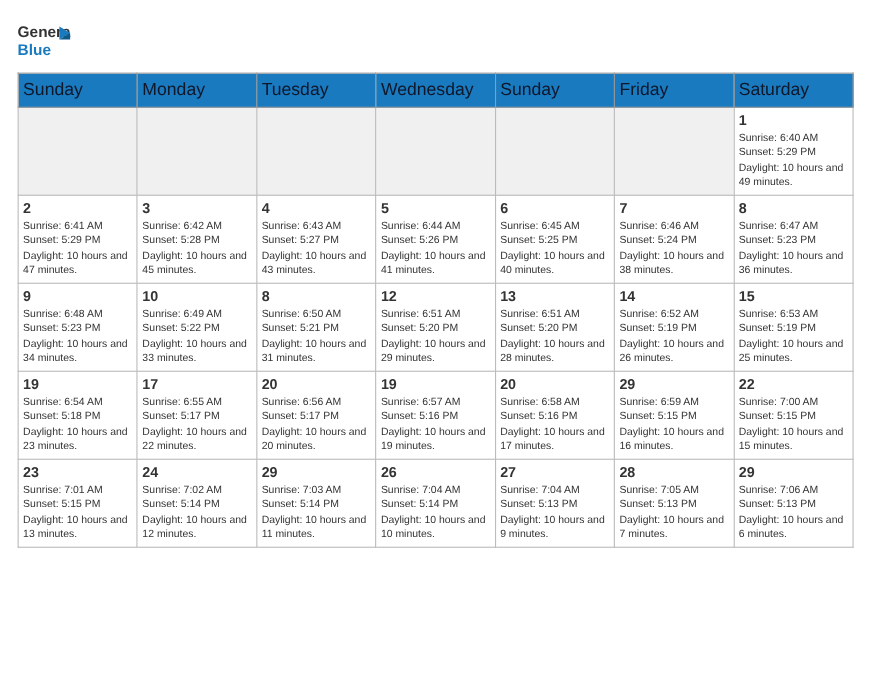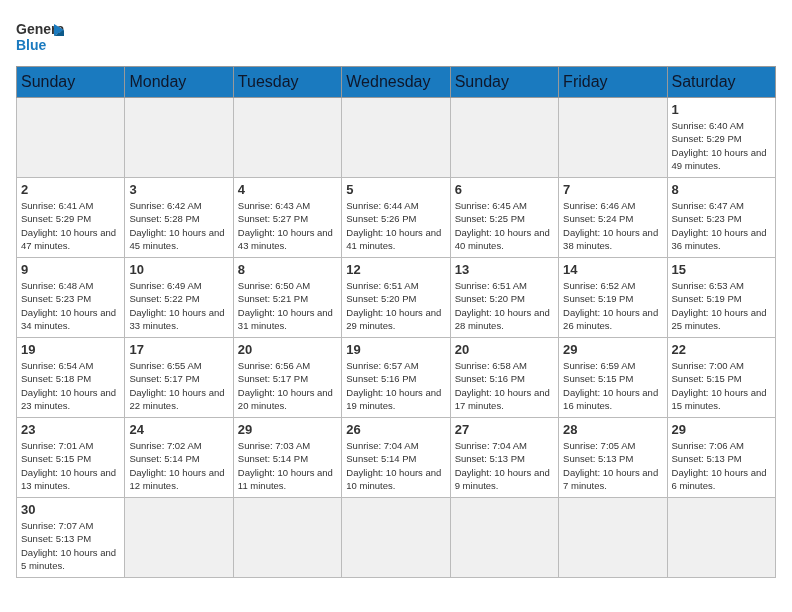--- a/index.html
+++ b/index.html
@@ -230,26 +230,14 @@
         </td>
         <td>
           <span class="day-number">28</span>
           <div class="day-info">Sunrise: 7:05 AM<br>Sunset: 5:13 PM<br>Daylight: 10 hours and 7 minutes.</div>
         </td>
         <td>
           <span class="day-number">29</span>
           <div class="day-info">Sunrise: 7:06 AM<br>Sunset: 5:13 PM<br>Daylight: 10 hours and 6 minutes.</div>
         </td>
       </tr>
-      <tr>
-        <td>
-          <span class="day-number">30</span>
-          <div class="day-info">Sunrise: 7:07 AM<br>Sunset: 5:13 PM<br>Daylight: 10 hours and 5 minutes.</div>
-        </td>
-        <td class="empty"></td>
-        <td class="empty"></td>
-        <td class="empty"></td>
-        <td class="empty"></td>
-        <td class="empty"></td>
-        <td class="empty"></td>
-      </tr>
     </tbody>
 </table>
 
 </body></html>

